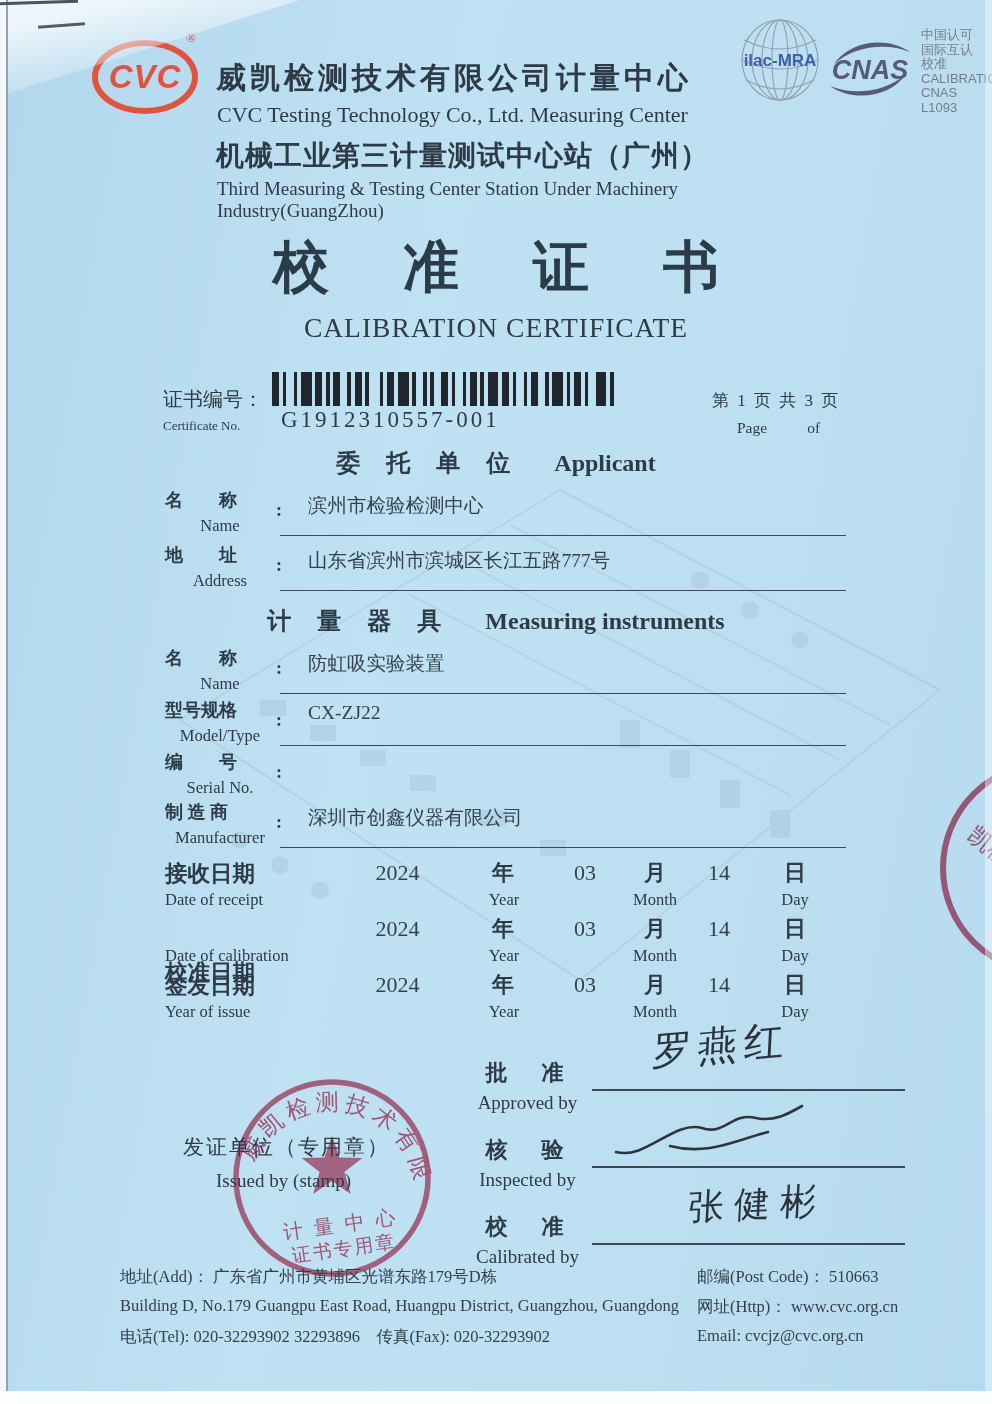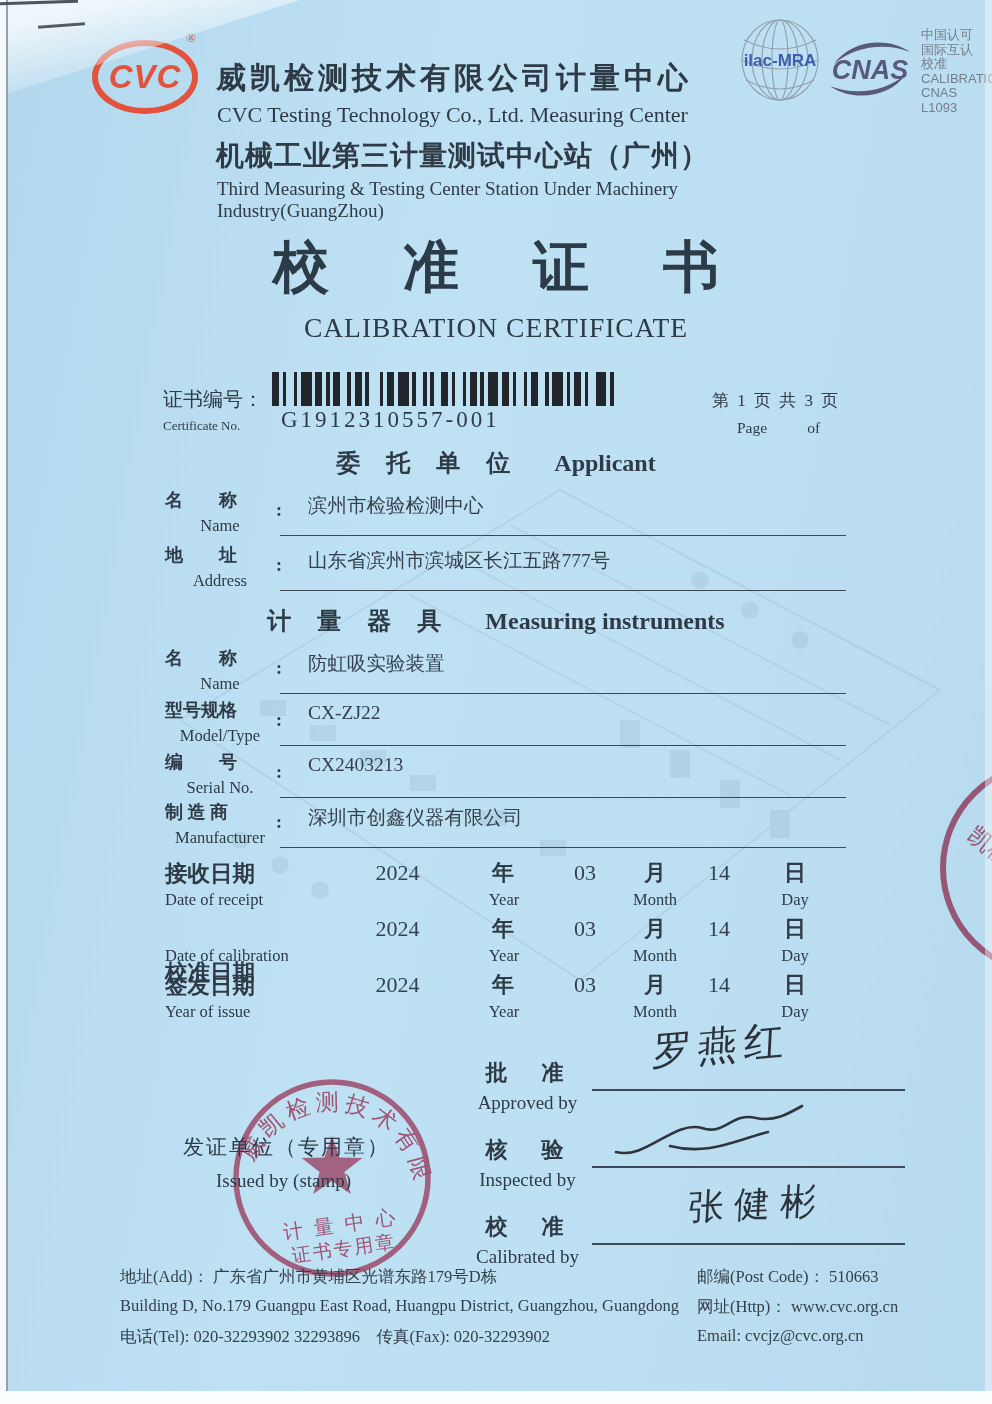--- a/index.html
+++ b/index.html
@@ -185,21 +185,20 @@
   <div class="abs fval" style="top:650px;">防虹吸实验装置</div>
 
   <div class="abs flabel ink" style="top:698px;">型号规格</div>
   <div class="abs fcolon ink" style="top:710px;">:</div>
   <div class="abs fsub ink" style="top:726px;">Model/Type</div>
   <div class="abs fval" style="top:702px;">CX-ZJ22</div>
 
   <div class="abs flabel ink" style="top:750px;">编　　号</div>
   <div class="abs fcolon ink" style="top:762px;">:</div>
   <div class="abs fsub ink" style="top:778px;">Serial No.</div>
-  <div class="abs fval" style="top:754px;">CX2403213</div>
 
   <div class="abs flabel ink" style="top:800px;">制 造 商</div>
   <div class="abs fcolon ink" style="top:812px;">:</div>
   <div class="abs fsub ink" style="top:828px;">Manufacturer</div>
   <div class="abs fval" style="top:804px;">深圳市创鑫仪器有限公司</div>
 
   <div class="abs dlabel ink" style="top:858px;">接收日期</div>
   <div class="abs dsub ink" style="top:890px;">Date of receipt</div>
   <div class="abs dval" style="top:860px;left:350px;width:95px;">2024</div>
   <div class="abs dunit ink" style="top:858px;left:492px;">年</div>

